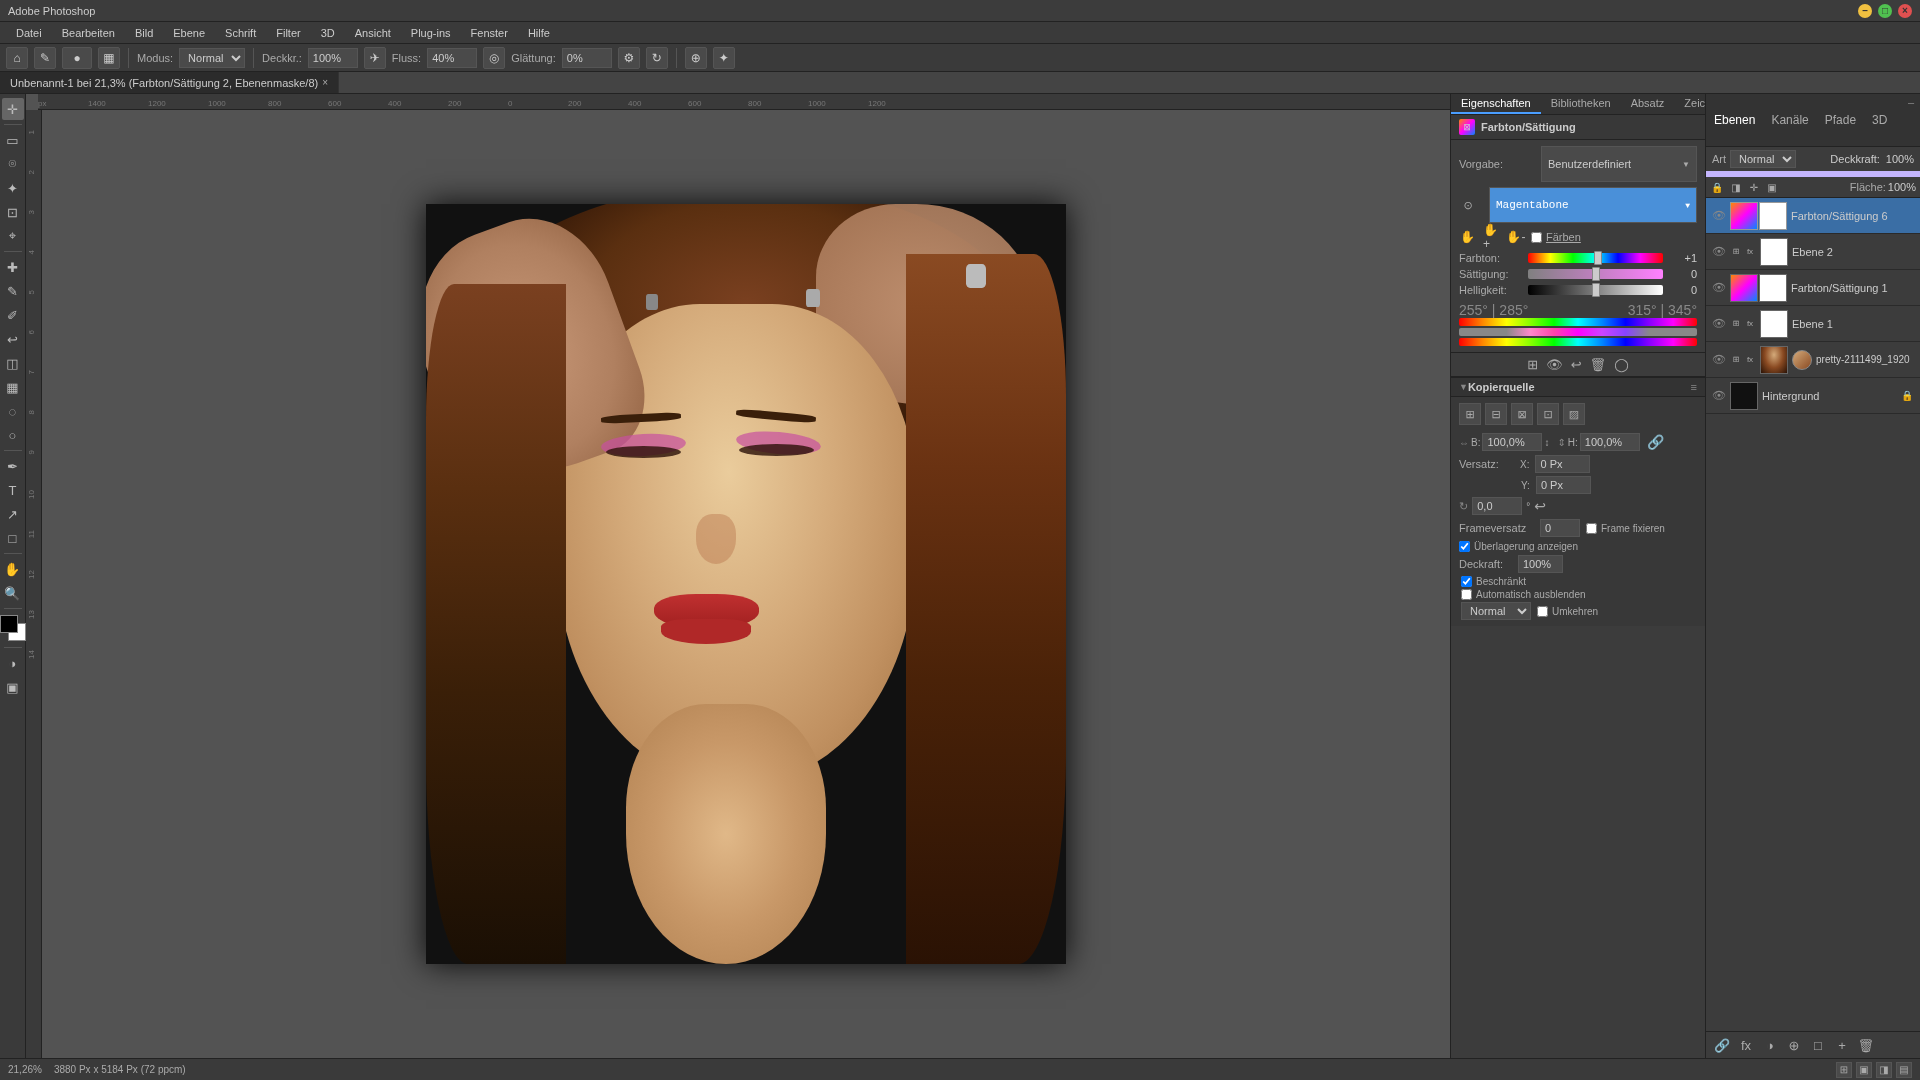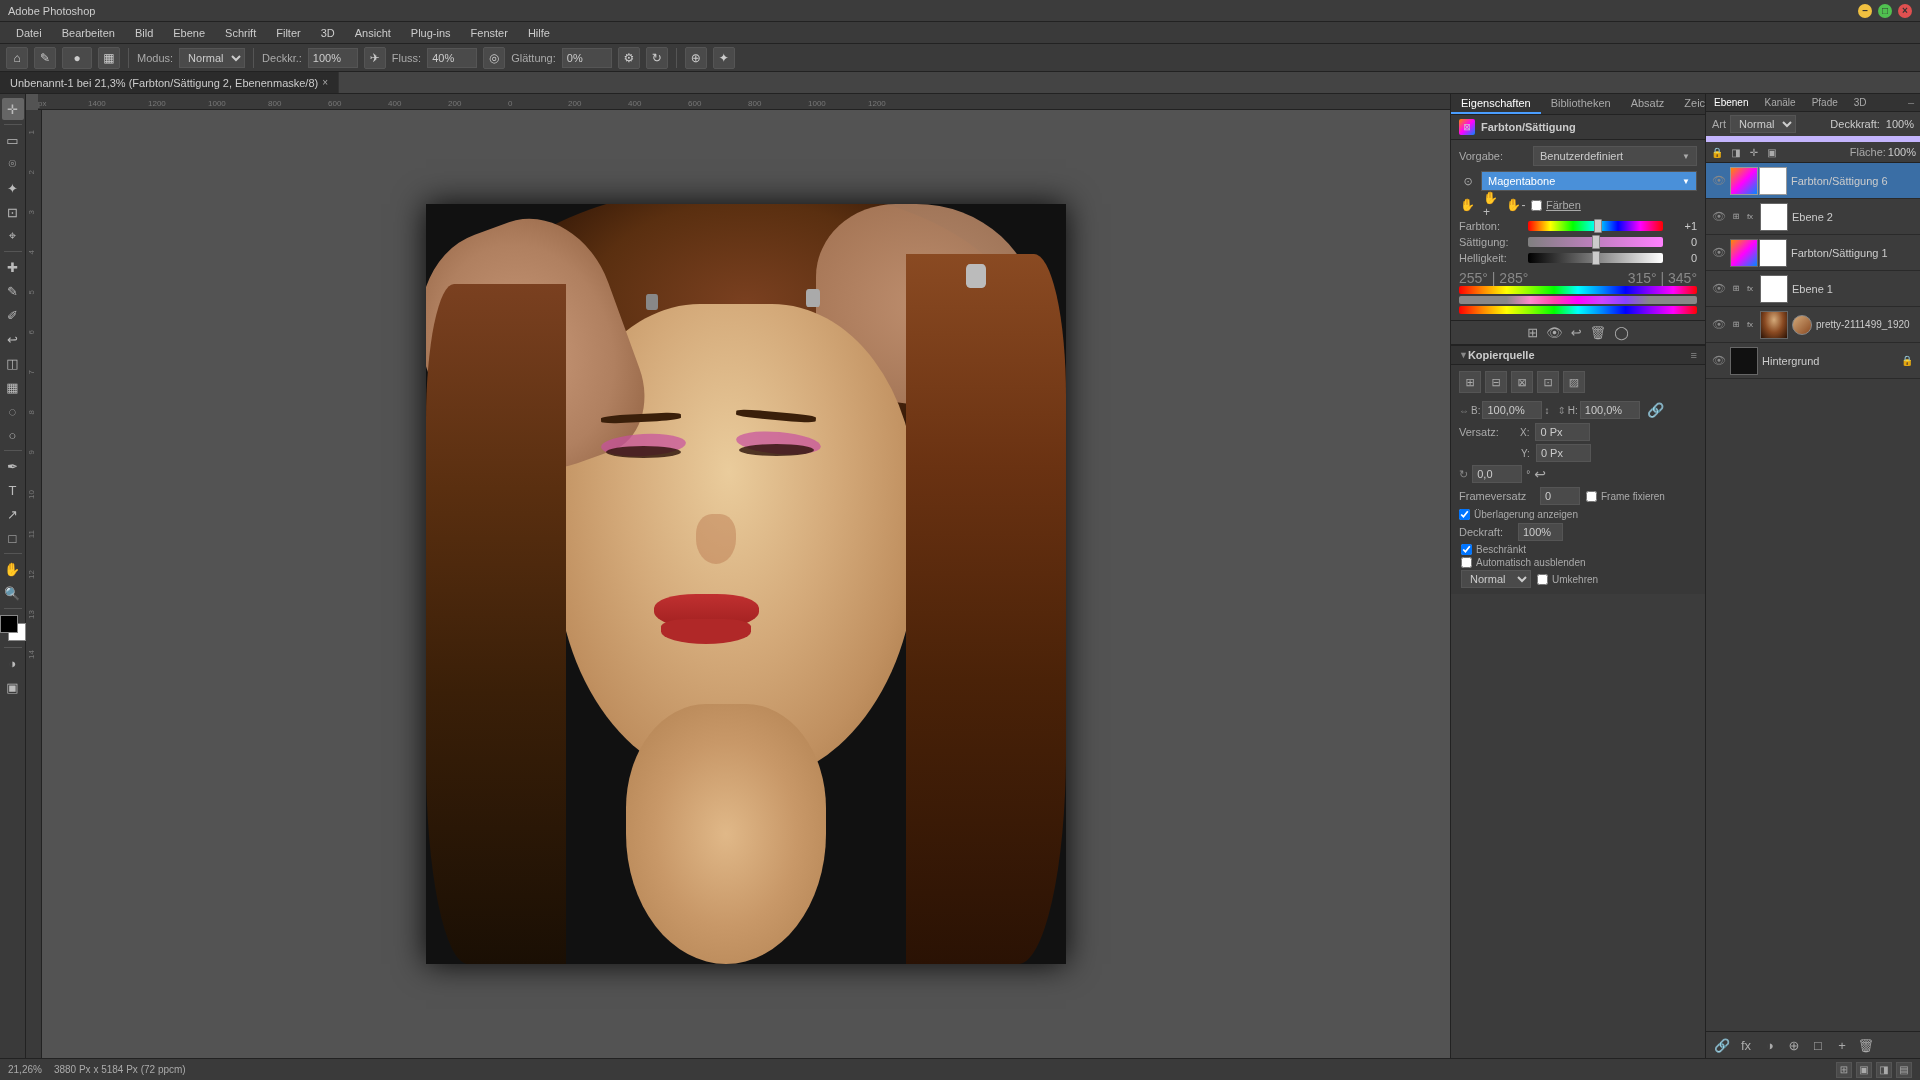--- a/index.html
+++ b/index.html
@@ -199,22 +199,23 @@
       gap: 4px;
     }
     .prop-label { color: #aaa; font-size: 11px; min-width: 70px; }
     .prop-dropdown {
       display: flex;
       align-items: center;
       background: #4a4a4a;
       border: 1px solid #555;
       padding: 1px 6px;
       flex: 1;
-      height: 20px;
-      cursor: pointer;
+      height: 36px;
+      cursor: pointer;
+      margin-left: 8px;
     }
     .prop-dropdown-text { flex: 1; font-size: 11px; color: #ccc; }
     .prop-dropdown-arrow { font-size: 8px; color: #aaa; }
 
     
     .slider-row {
       display: flex;
       align-items: center;
       margin-bottom: 4px;
       gap: 4px;
@@ -254,22 +255,22 @@
       cursor: pointer;
       color: #bbb;
       font-size: 12px;
     }
     .layers-tabs {
       display: flex;
       background: #333;
       border-bottom: 1px solid #222;
     }
     .layers-tab {
-      padding: 3px 8px;
-      font-size: 10px;
+      padding: 19px 8px;
+      font-size: 12px;
       cursor: pointer;
       color: #aaa;
     }
     .layers-tab.active { color: #fff; }
     .layers-header {
       display: flex;
       align-items: center;
       padding: 3px 6px;
       gap: 4px;
       border-bottom: 6px solid #c4b5fd;
@@ -667,21 +668,21 @@
           <div class="prop-row">
             <span class="prop-label">Vorgabe:</span>
             <div class="prop-dropdown">
               <span class="prop-dropdown-text">Benutzerdefiniert</span>
               <span class="prop-dropdown-arrow">▼</span>
             </div>
           </div>
 
           <div class="prop-row">
             <div style="width:18px; height:18px; display:flex; align-items:center; justify-content:center; cursor:pointer; color:#aaa;">⊙</div>
-            <div class="prop-dropdown" style="flex:1; background:#4a90d9;">
+            <div class="prop-dropdown" style="flex:1; background:#4a90d9;font-family:Liberation Mono, monospace;">
               <span class="prop-dropdown-text" style="color:#fff;">Magentabone</span>
               <span class="prop-dropdown-arrow" style="color:#fff;">▼</span>
             </div>
           </div>
 
           <div class="brush-icons">
             <div class="brush-icon">✋</div>
             <div class="brush-icon">✋+</div>
             <div class="brush-icon">✋-</div>
             <div class="prop-checkbox">

